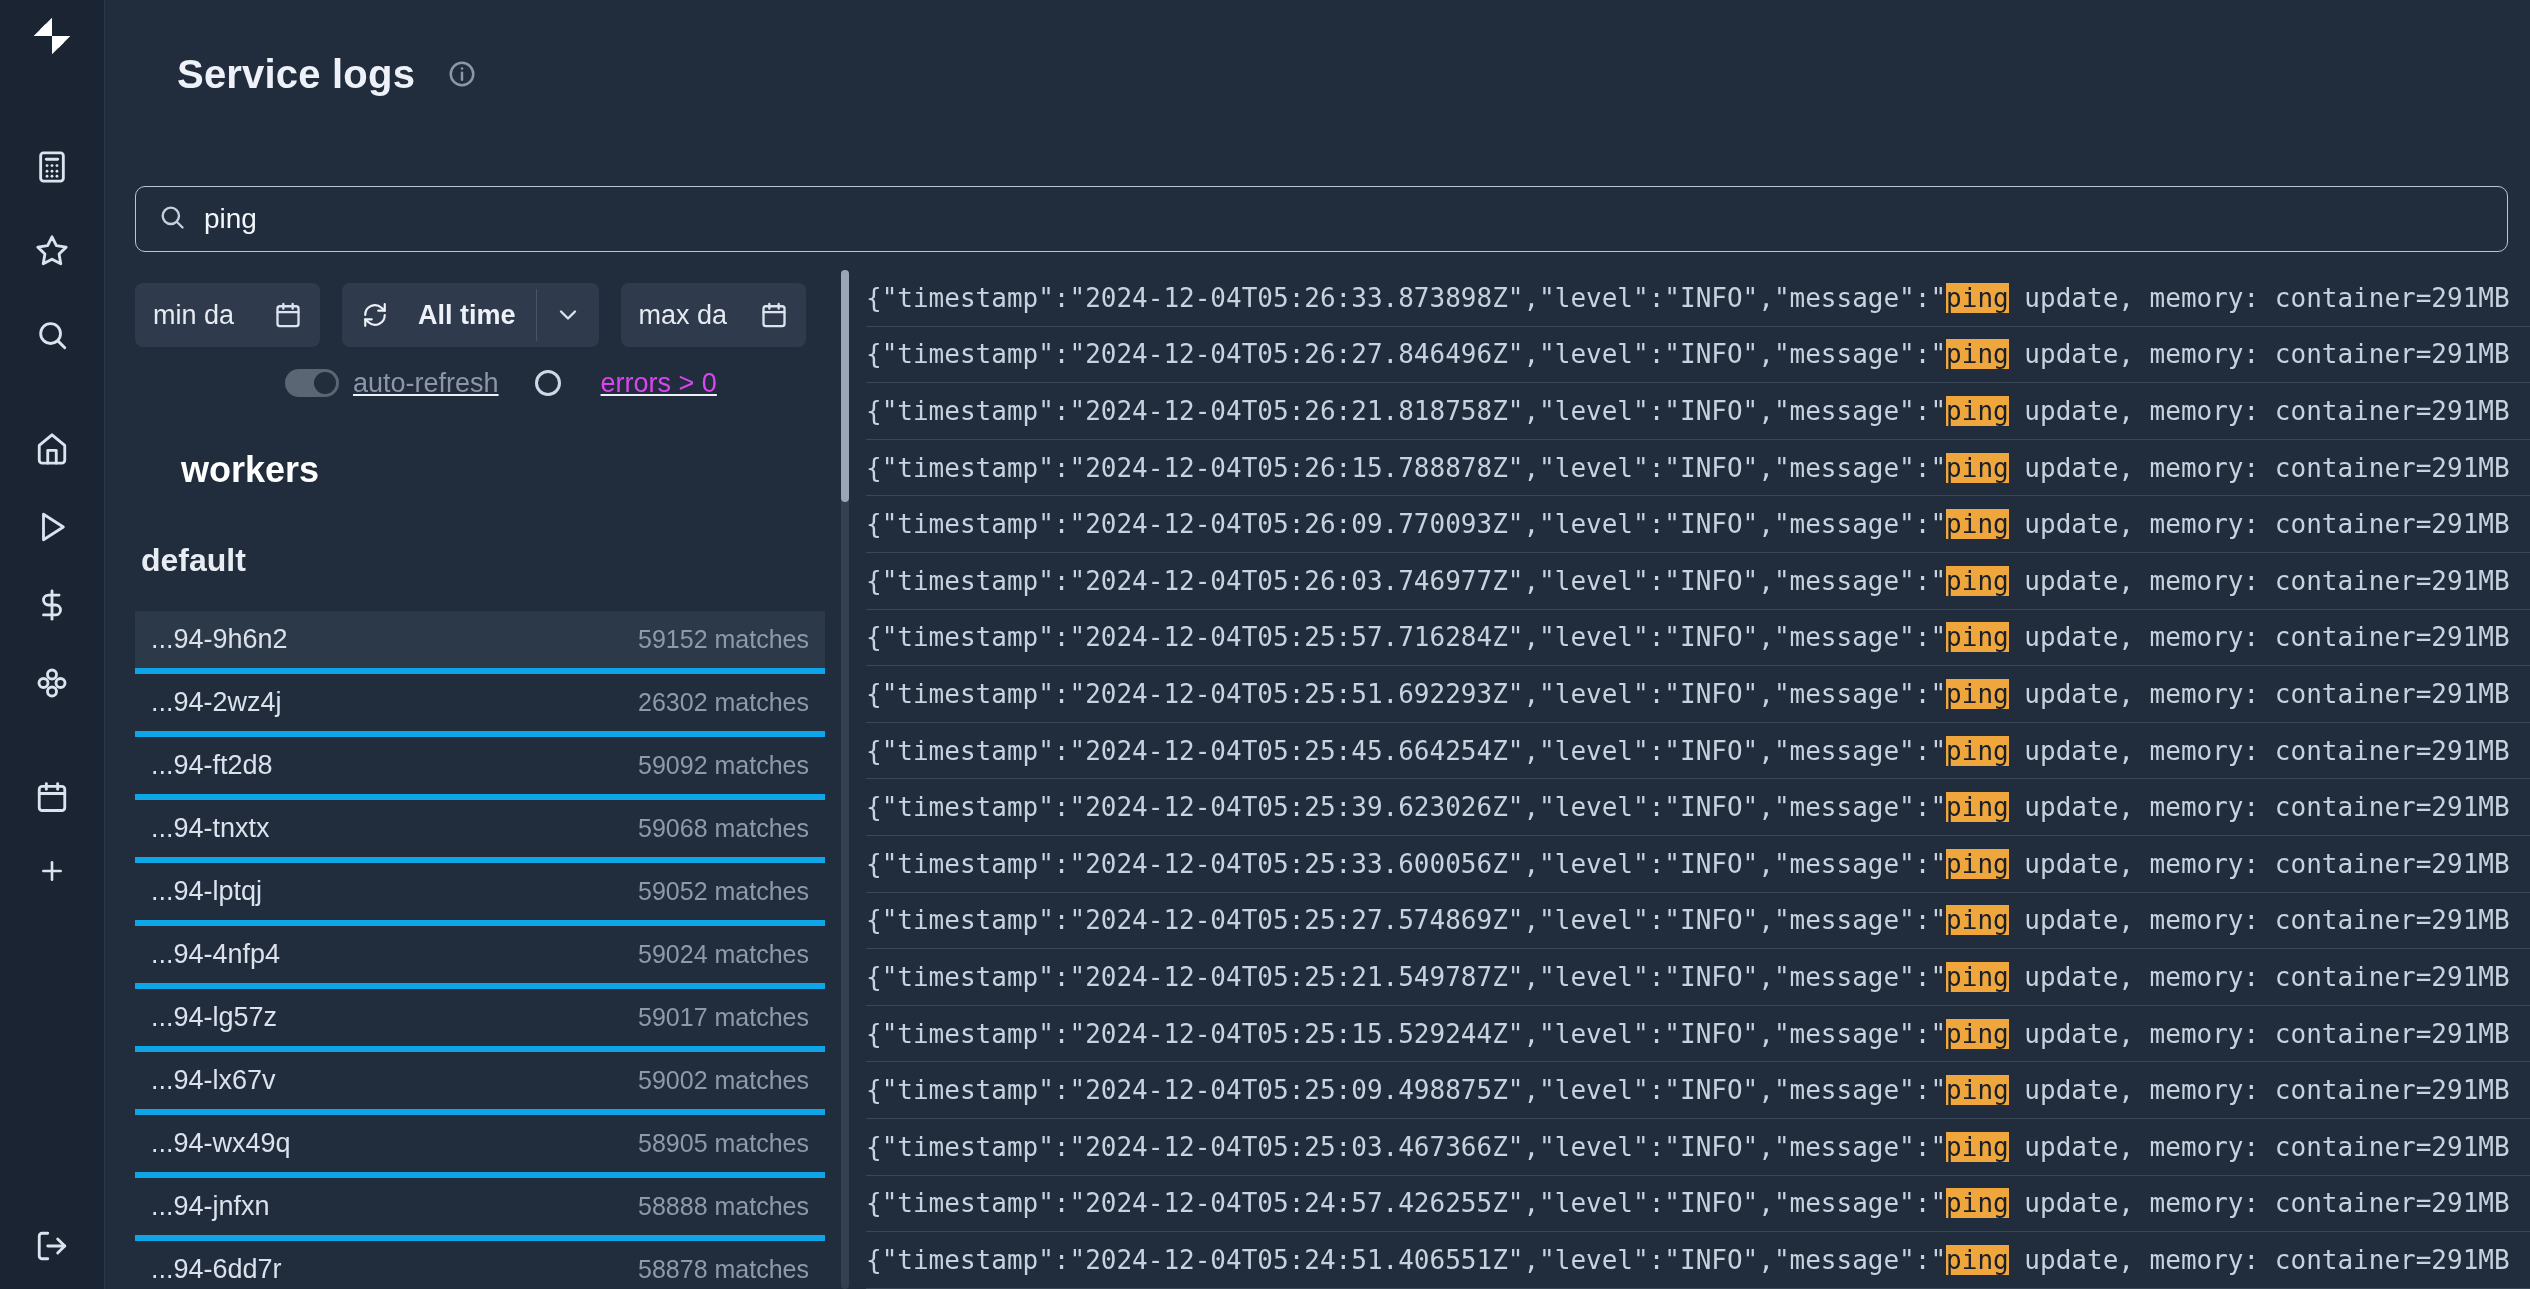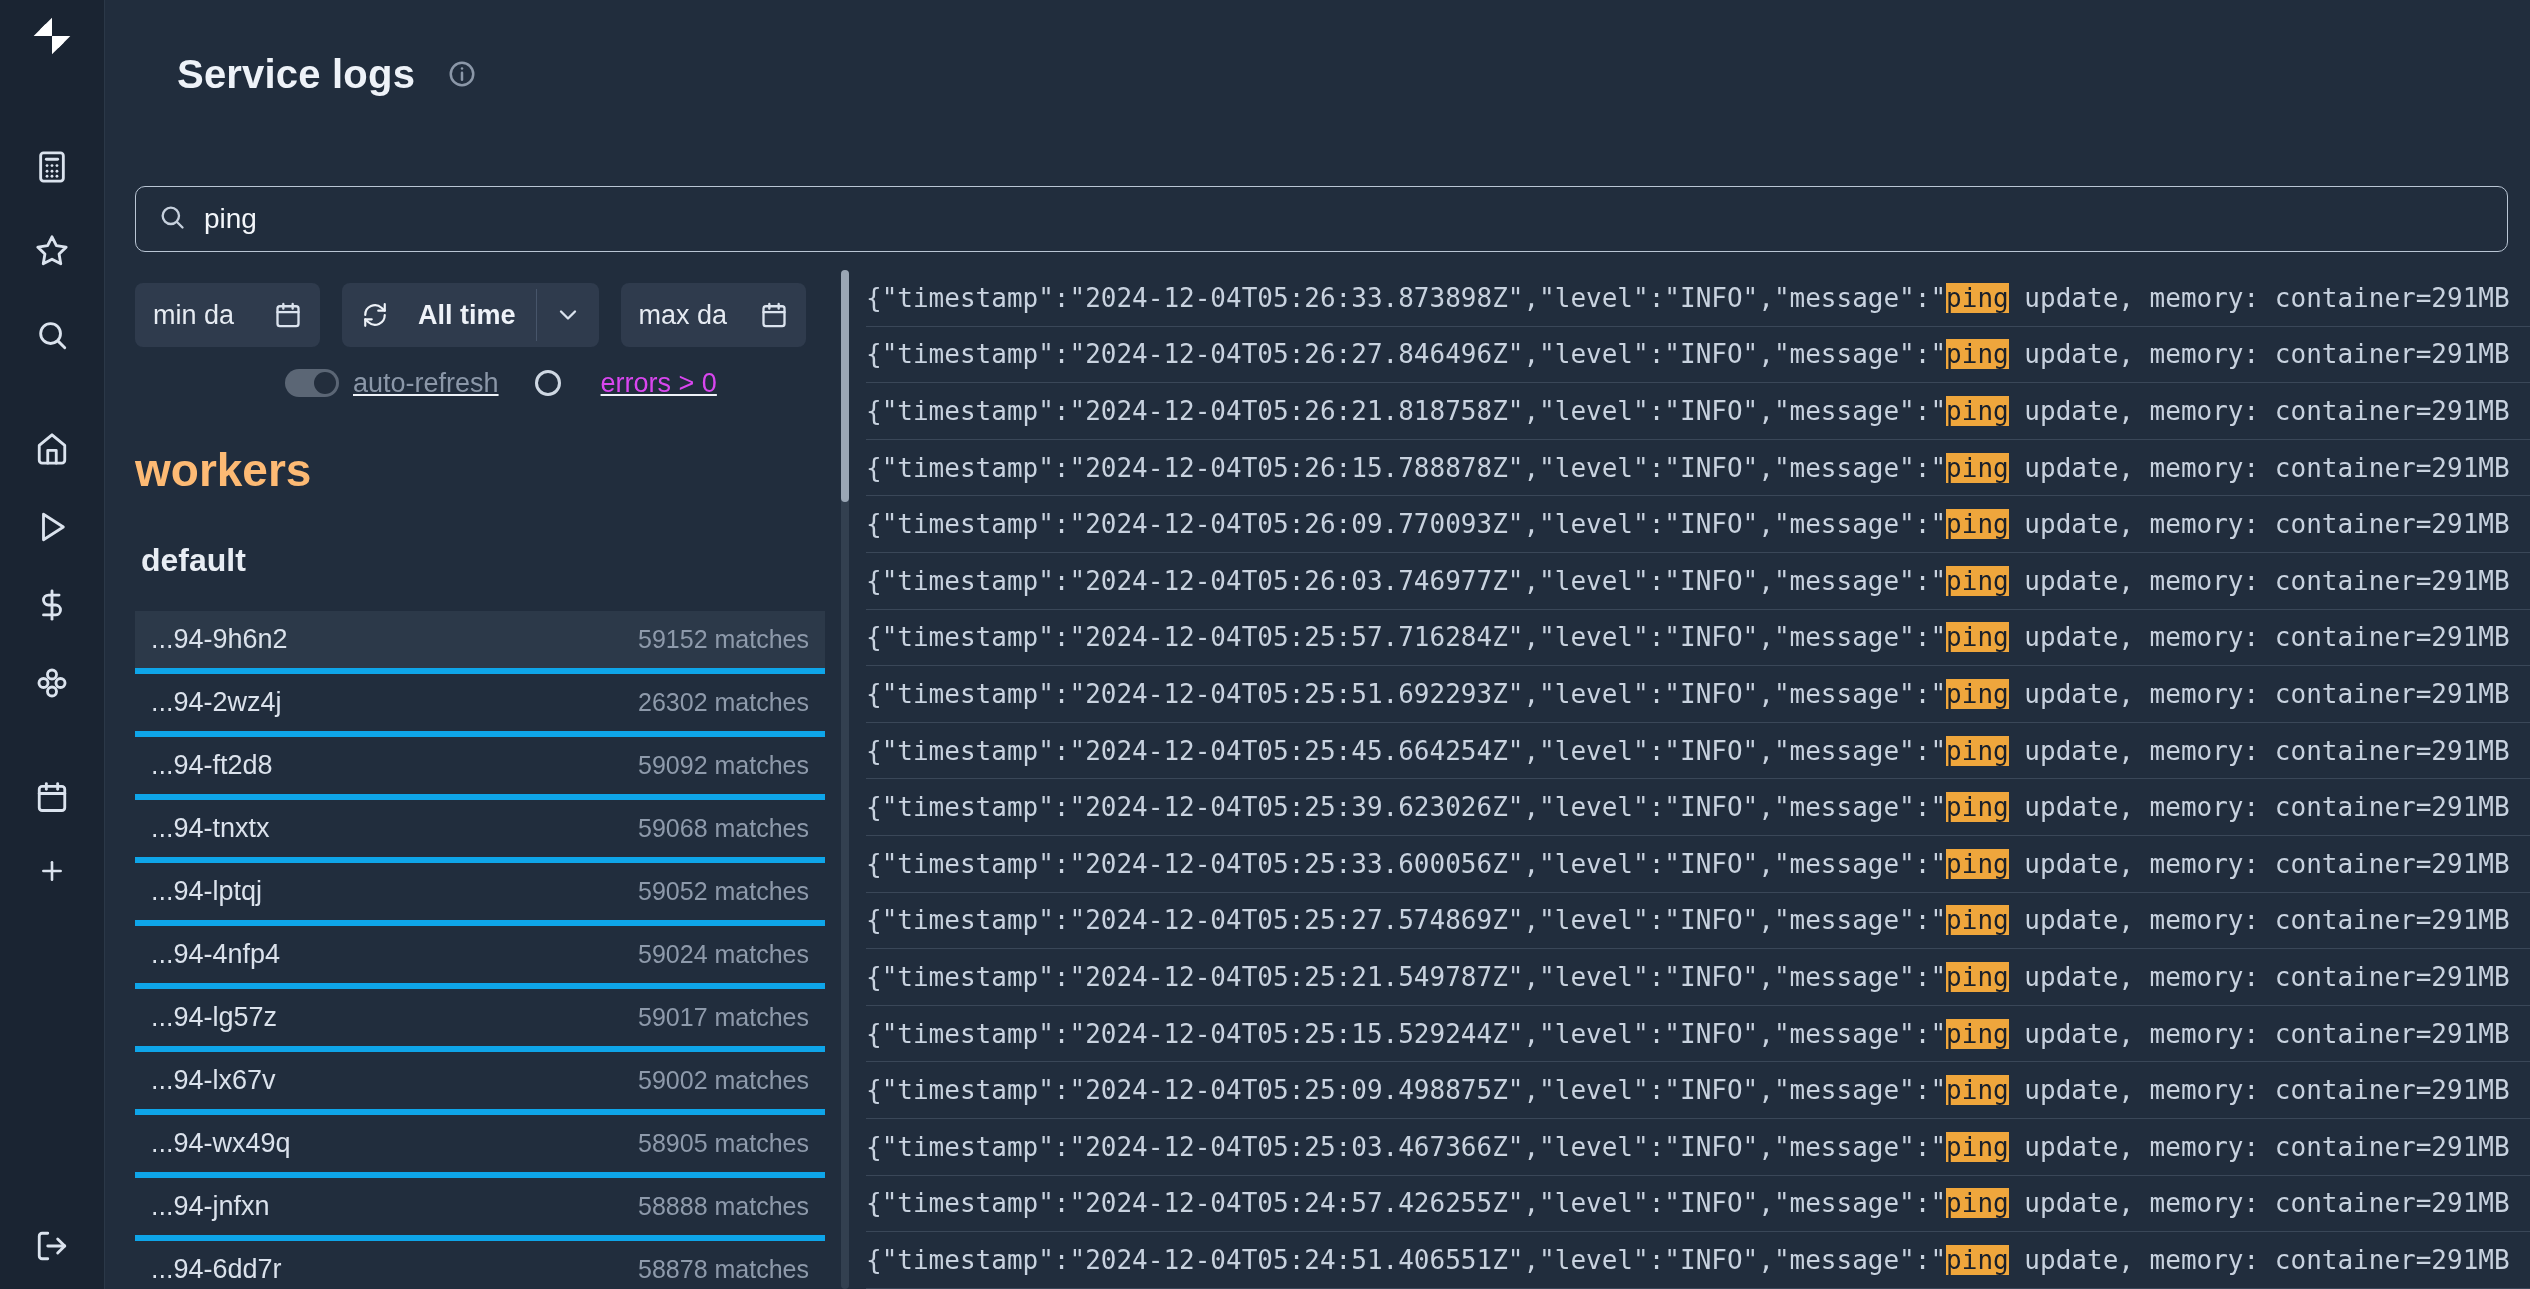--- a/index.html
+++ b/index.html
@@ -75,21 +75,21 @@
   .toggles { margin-top:16px; margin-left:150px; display:flex; align-items:center; height:40px;text-decoration:underline; }
   .toggle { position:relative; width:54px; height:28px; border-radius:14px; cursor:pointer; flex:0 0 auto; }
   .toggle-on { background:#5b6675; }
   .toggle-on .knob { position:absolute; right:3px; top:3px; width:22px; height:22px; border-radius:50%; background:#232e3d; }
   .toggle-off { background:transparent; }
   .toggle-off .knob { position:absolute; left:2px; top:1px; width:26px; height:26px; border-radius:50%; border:3px solid #cfd8e3; background:transparent; }
   .toggle-label-dim { margin-left:14px; font-size:27px; color:#8b97a8; white-space:nowrap; }
   .toggle-label-bright { margin-left:14px; font-size:27px; color:#d946ef; white-space:nowrap; }
   .toggle-gap { margin-left:34px; }
 
-  .workers-heading { margin-top:42px; font-size:46px; font-weight:700; line-height:50px; color:#fdba74; }
+  .workers-heading { margin-top:42px; font-size:36px; font-weight:700; line-height:50px; color:#ffffff;margin-left:46px; }
   .group-heading { margin-top:46px; font-size:32px; font-weight:700; line-height:38px; color:#e8edf4; padding-left:6px; }
 
   .worker-list { margin-top:32px; }
   .worker-row {
     height:63px; display:flex; align-items:center; justify-content:space-between;
     padding:0 16px; border-bottom:6px solid #0ea5e9; cursor:pointer;
   }
   .worker-row.selected { background:#2c3949; }
   .worker-id { font-size:27px; color:#dbe2ec; }
   .worker-matches { font-size:25px; color:#8e9aab; }

